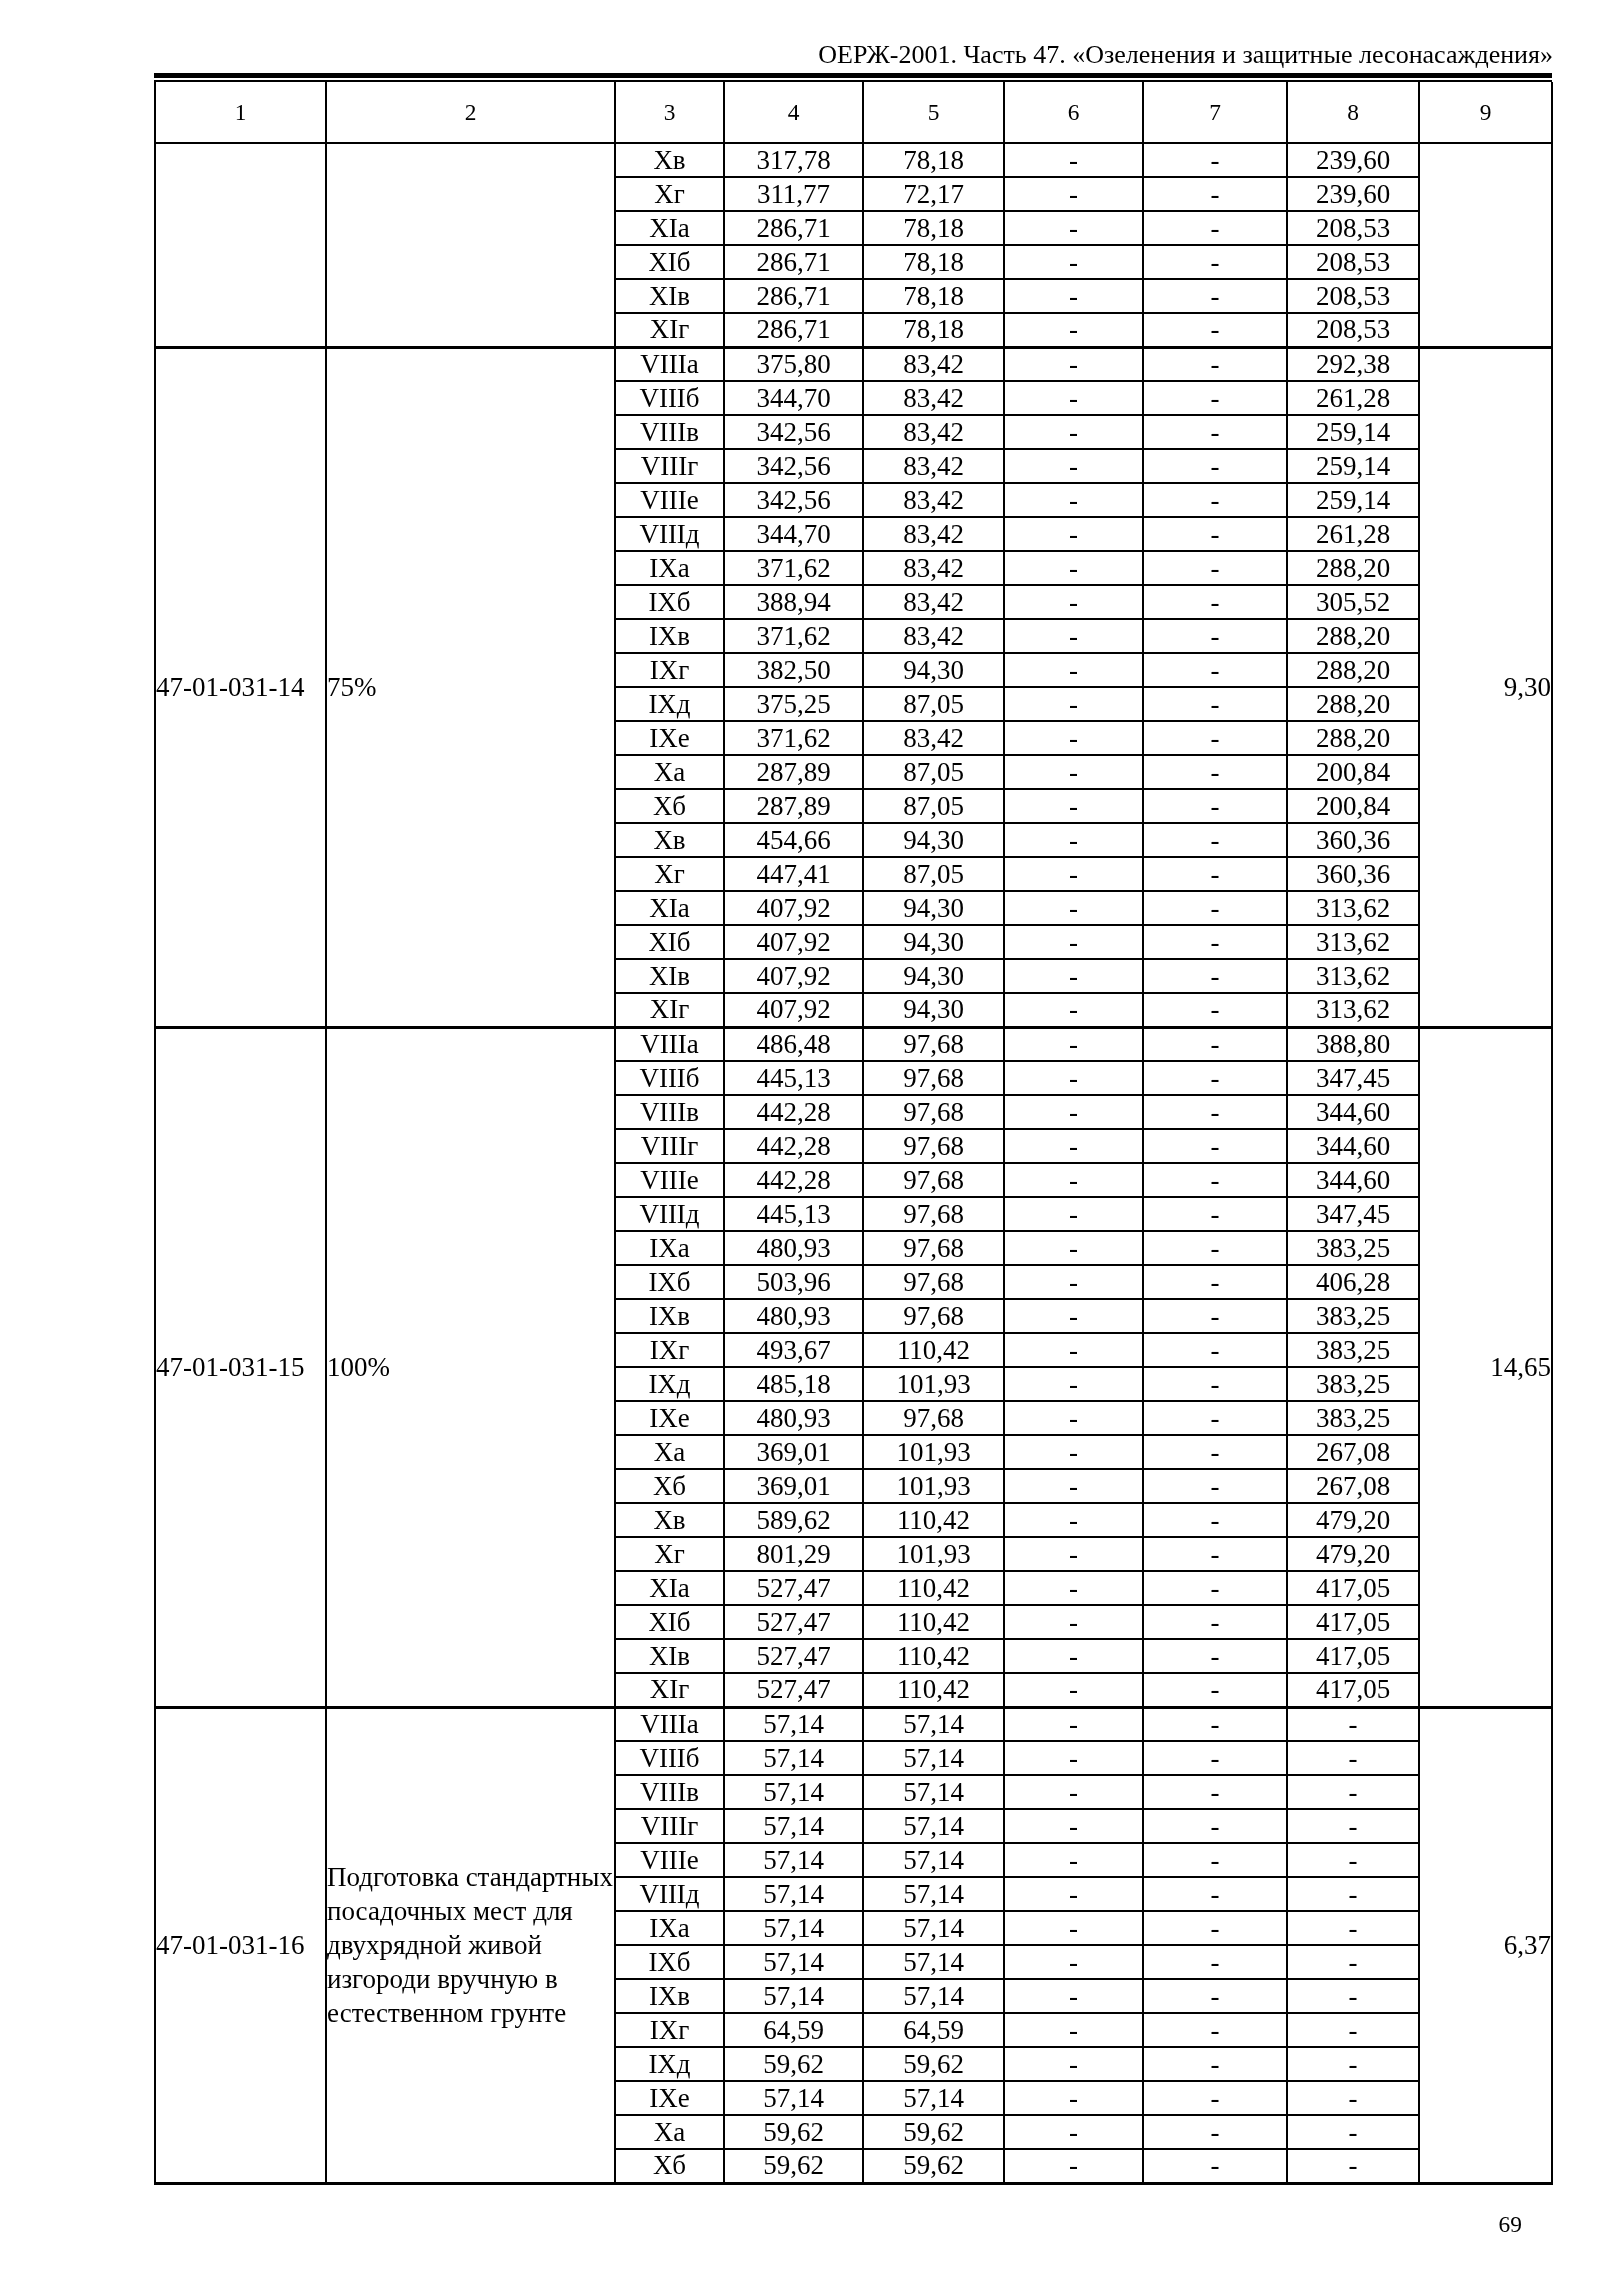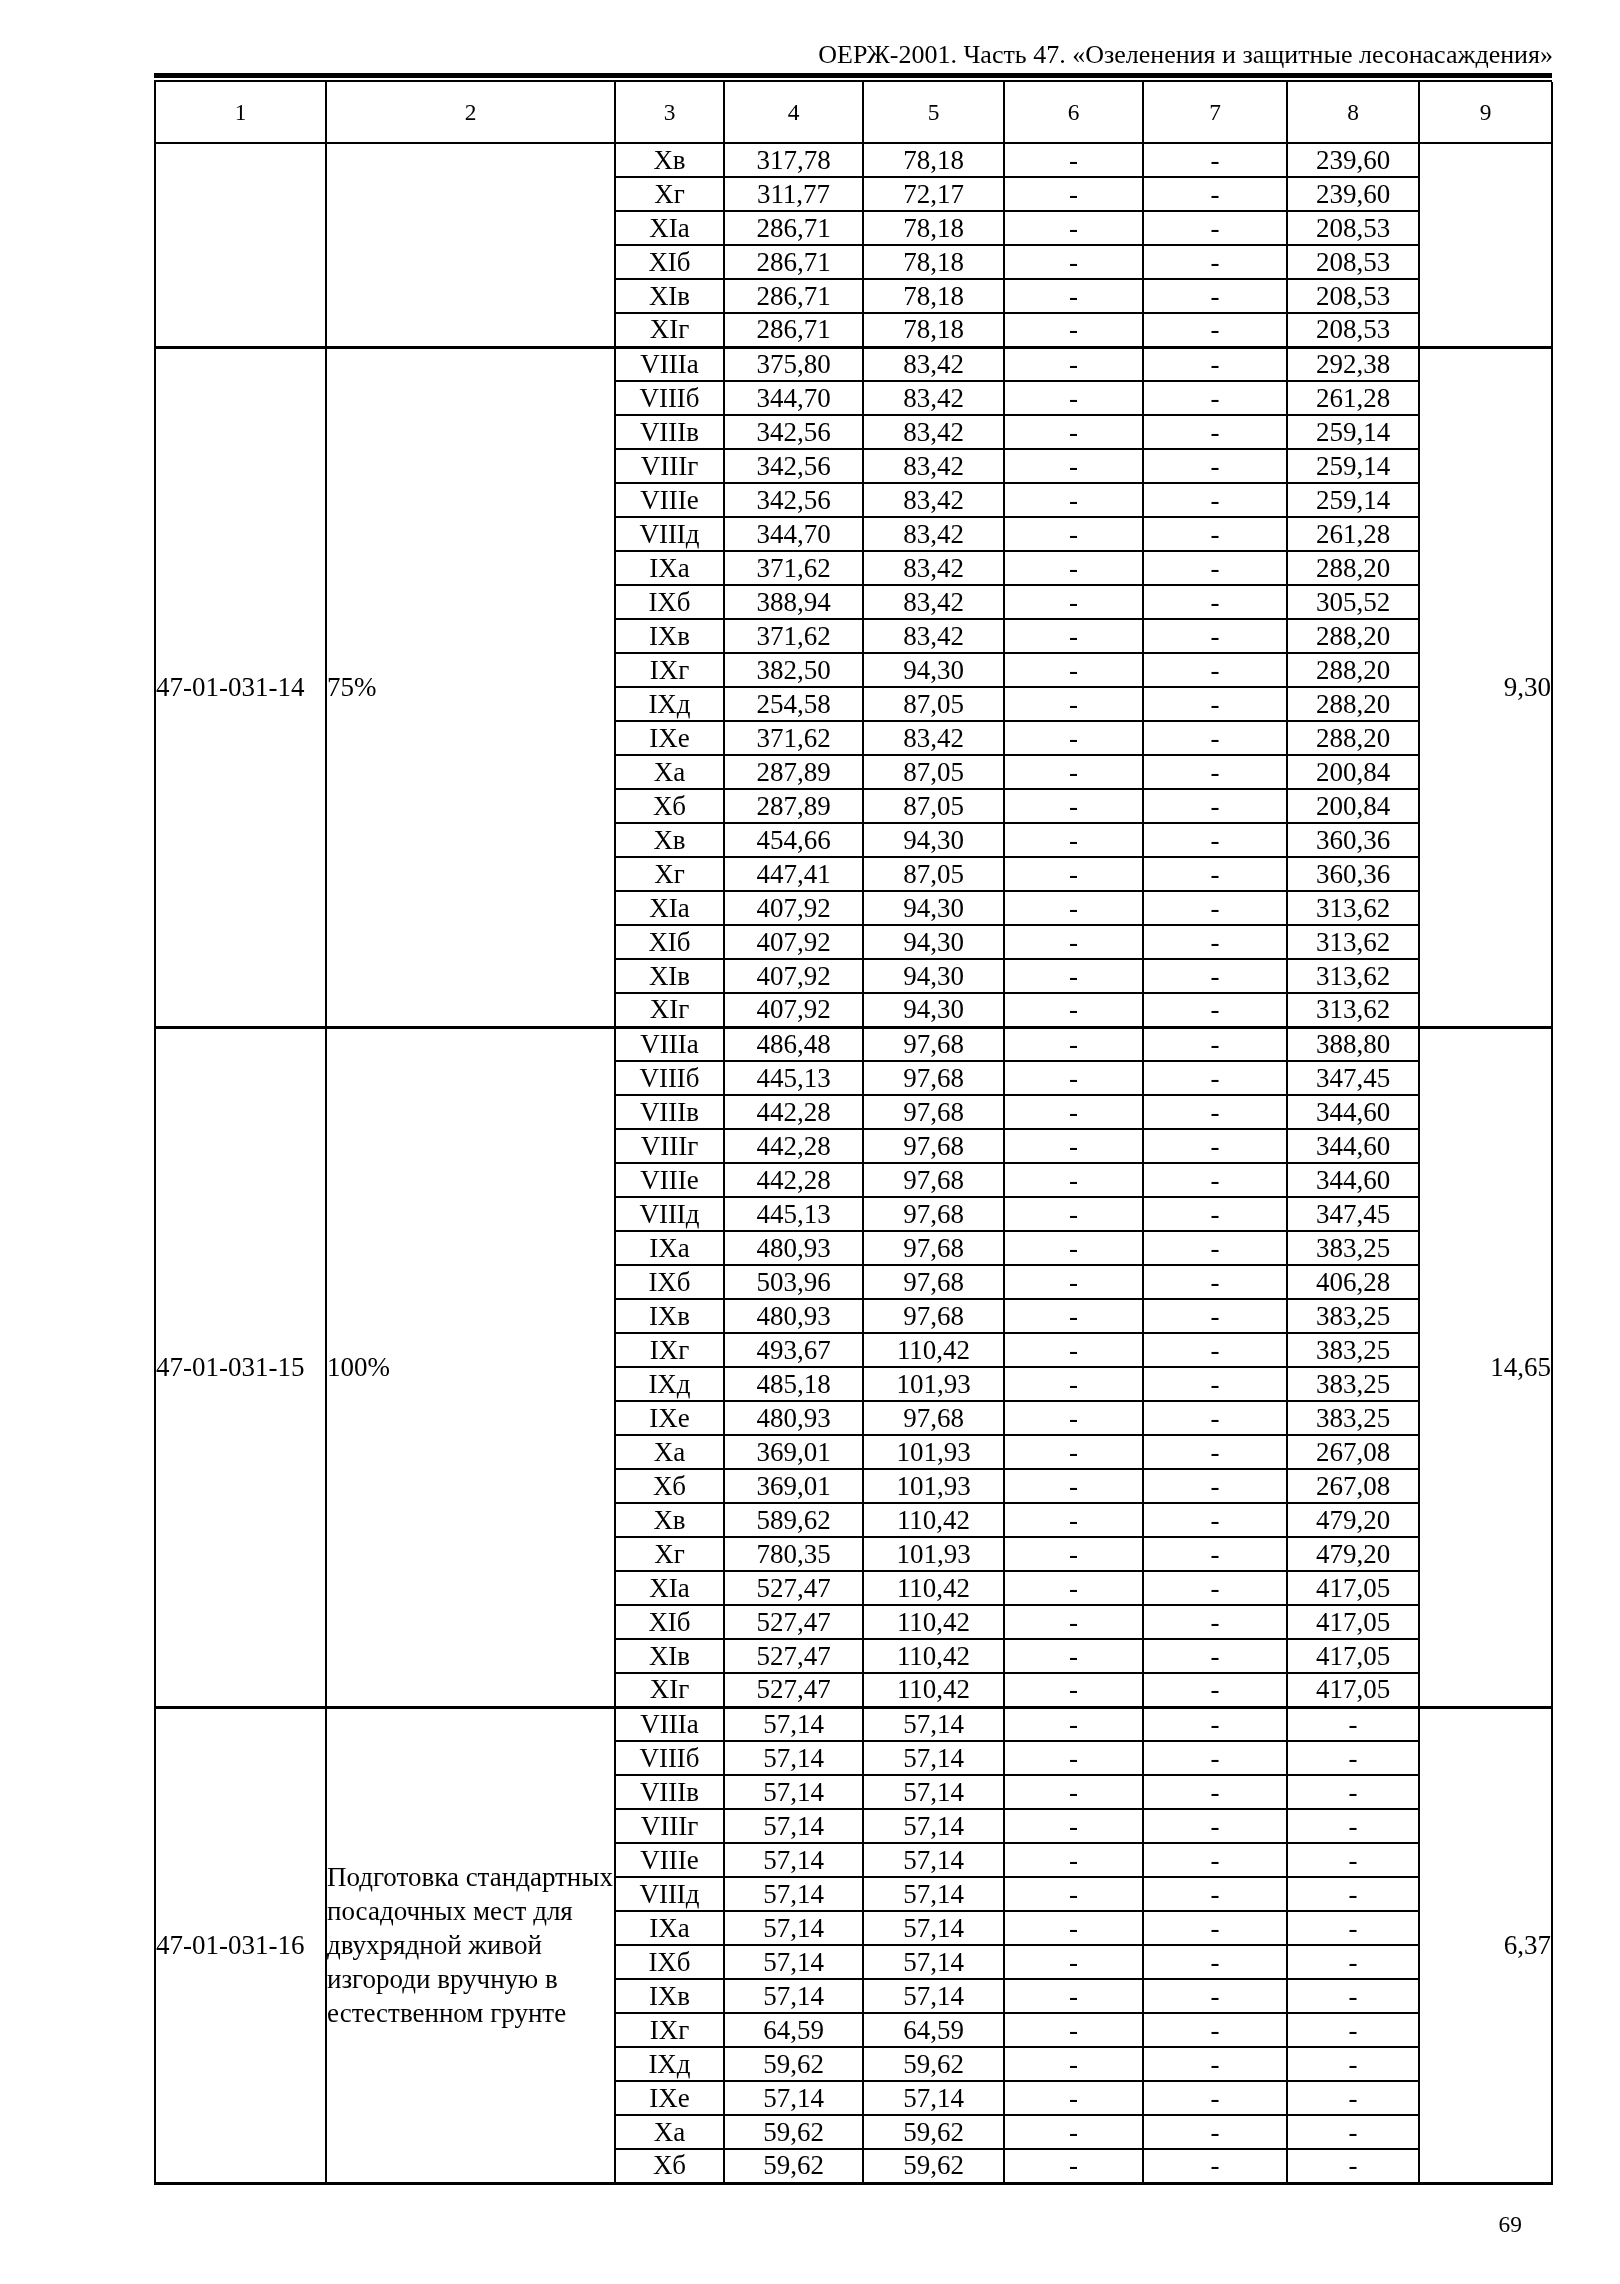--- a/index.html
+++ b/index.html
@@ -251,21 +251,21 @@
         <tr>
           <td class="c-zone">IXг</td>
           <td class="c-num">382,50</td>
           <td class="c-num">94,30</td>
           <td class="c-dash">-</td>
           <td class="c-dash">-</td>
           <td class="c-num">288,20</td>
         </tr>
         <tr>
           <td class="c-zone">IXд</td>
-          <td class="c-num">254,58</td>
+          <td class="c-num">375,25</td>
           <td class="c-num">87,05</td>
           <td class="c-dash">-</td>
           <td class="c-dash">-</td>
           <td class="c-num">288,20</td>
         </tr>
         <tr>
           <td class="c-zone">IXе</td>
           <td class="c-num">371,62</td>
           <td class="c-num">83,42</td>
           <td class="c-dash">-</td>
@@ -456,21 +456,21 @@
         <tr>
           <td class="c-zone">Хв</td>
           <td class="c-num">589,62</td>
           <td class="c-num">110,42</td>
           <td class="c-dash">-</td>
           <td class="c-dash">-</td>
           <td class="c-num">479,20</td>
         </tr>
         <tr>
           <td class="c-zone">Хг</td>
-          <td class="c-num">780,35</td>
+          <td class="c-num">801,29</td>
           <td class="c-num">101,93</td>
           <td class="c-dash">-</td>
           <td class="c-dash">-</td>
           <td class="c-num">479,20</td>
         </tr>
         <tr>
           <td class="c-zone">XIа</td>
           <td class="c-num">527,47</td>
           <td class="c-num">110,42</td>
           <td class="c-dash">-</td>

